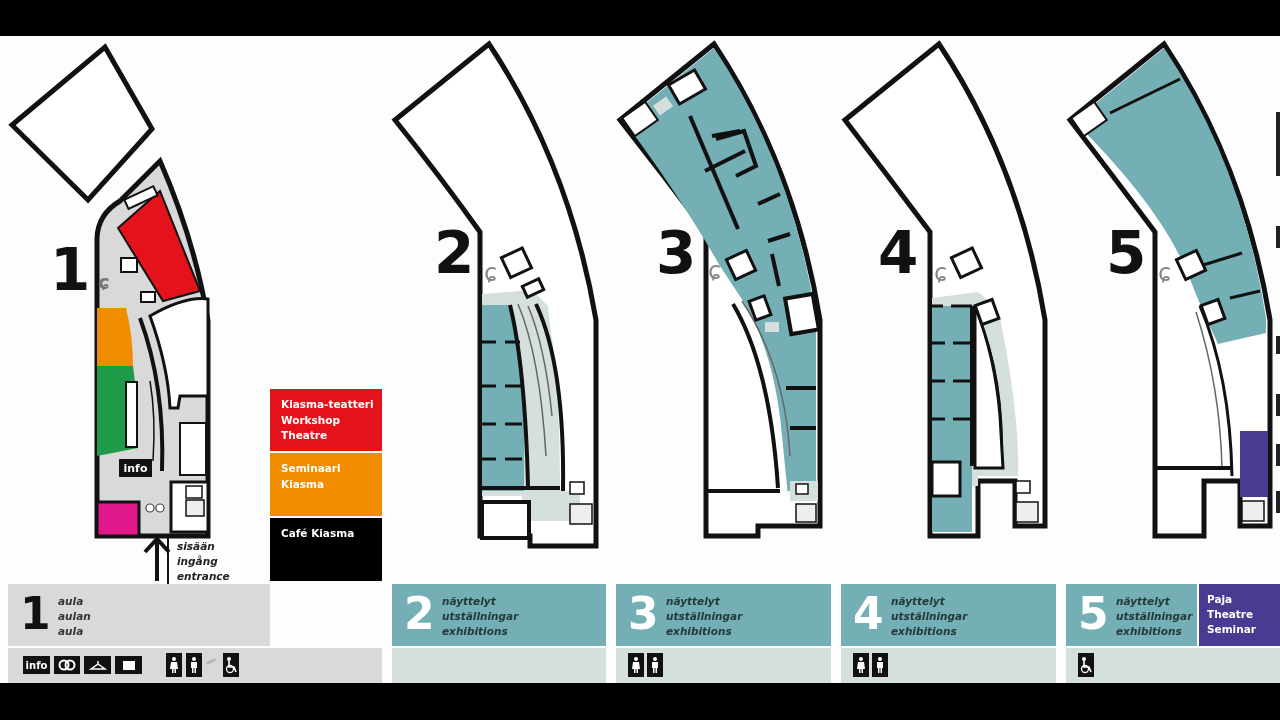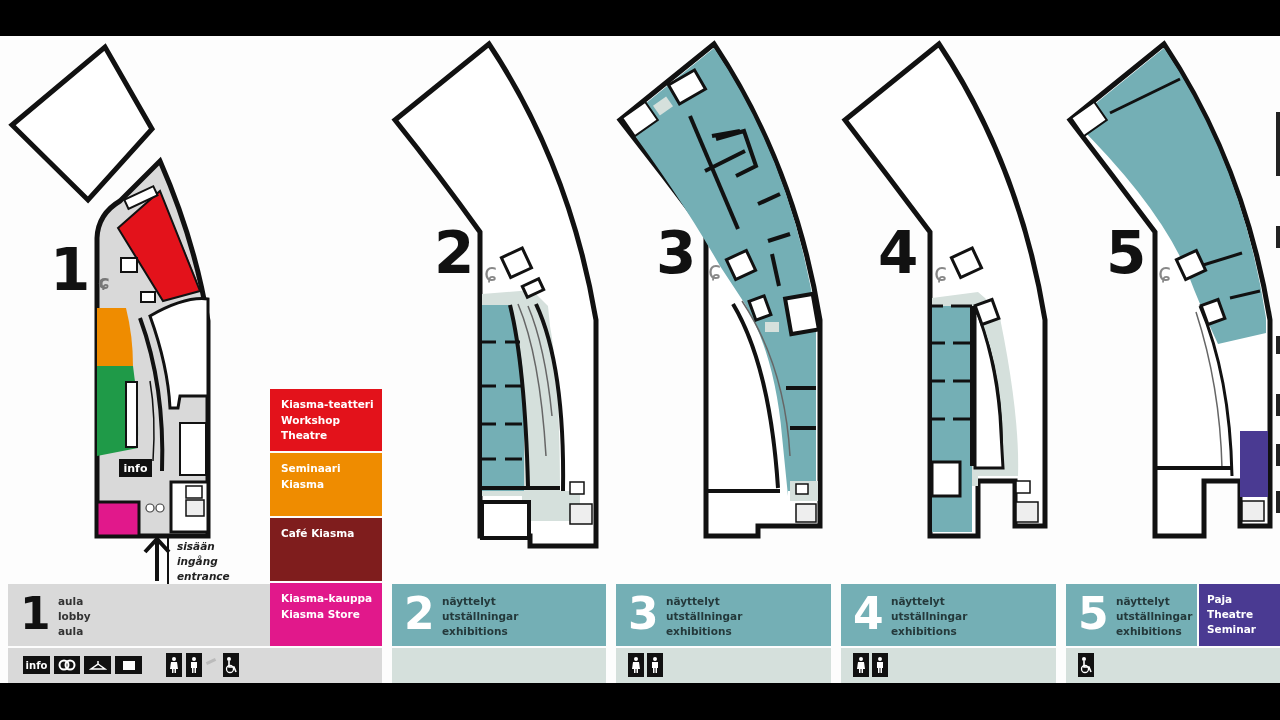--- a/index.html
+++ b/index.html
@@ -47,21 +47,21 @@
       height: 37px; top: 612px;
     }
     .band .big {
       position: absolute; left: 12px; top: 8px;
       font-size: 44px; font-weight: bold; line-height: 1;
     }
     .band .labels {
       position: absolute; left: 50px; top: 10px;
       font-size: 10.5px; line-height: 15px; font-weight: bold;
     }
-    .band .labels div { white-space: nowrap; }
+    .band .labels div { white-space: nowrap; font-style: italic; }
     .teal-top { background: #74afb5; }
     .teal-top .big { color: #fff; }
     .teal-top .labels { color: #24393b; }
     .grey-top { background: #d9d9d9; }
     .grey-top .big { color: #111; }
     .grey-top .labels { color: #333; }
     .teal-bottom { background: #d5e0dc; }
     .grey-bottom { background: #d9d9d9; }
     .workshop {
       position: absolute; left: 1199px; top: 548px; width: 81px; height: 62px;
@@ -241,36 +241,32 @@
   <div class="legend" style="top:353px;">
     <div class="legend-item" style="top:0; height:62px; background:#e3121b;">
       <div>Kiasma-teatteri</div>
       <div>Workshop</div>
       <div>Theatre</div>
     </div>
     <div class="legend-item" style="top:64px; height:63px; background:#ef8c00;">
       <div>Seminaari</div>
       <div>Kiasma</div>
     </div>
-    <div class="legend-item" style="top:129px; height:63px; background:#7f1d1d;">
+    <div class="legend-item" style="top:129px; height:63px; background:#000000;">
       <div>Café Kiasma</div>
     </div>
   </div>
 
   <div class="band band-top grey-top" style="left:8px; width:262px;">
     <div class="big">1</div>
     <div class="labels">
       <div>aula</div>
-      <div>lobby</div>
+      <div>aulan</div>
       <div>aula</div>
     </div>
-  </div>
-  <div class="legend-item" style="position:absolute; left:270px; top:547px; width:112px; height:63px; background:#e1188b;">
-    <div>Kiasma-kauppa</div>
-    <div>Kiasma Store</div>
   </div>
   <div class="band band-bottom grey-bottom" style="left:8px; width:374px;">
     <div class="icon-row">
       <div class="ic" style="left:15px; width:27px;">info</div>
       <div class="ic" style="left:46px; width:26px;">
         <svg width="20" height="12" viewBox="0 0 20 12">
             <circle cx="7" cy="6" r="4.5" fill="none" stroke="#fff" stroke-width="2"></circle>
             <circle cx="13" cy="6" r="4.5" fill="none" stroke="#fff" stroke-width="2"></circle>
           </svg>
       </div>

